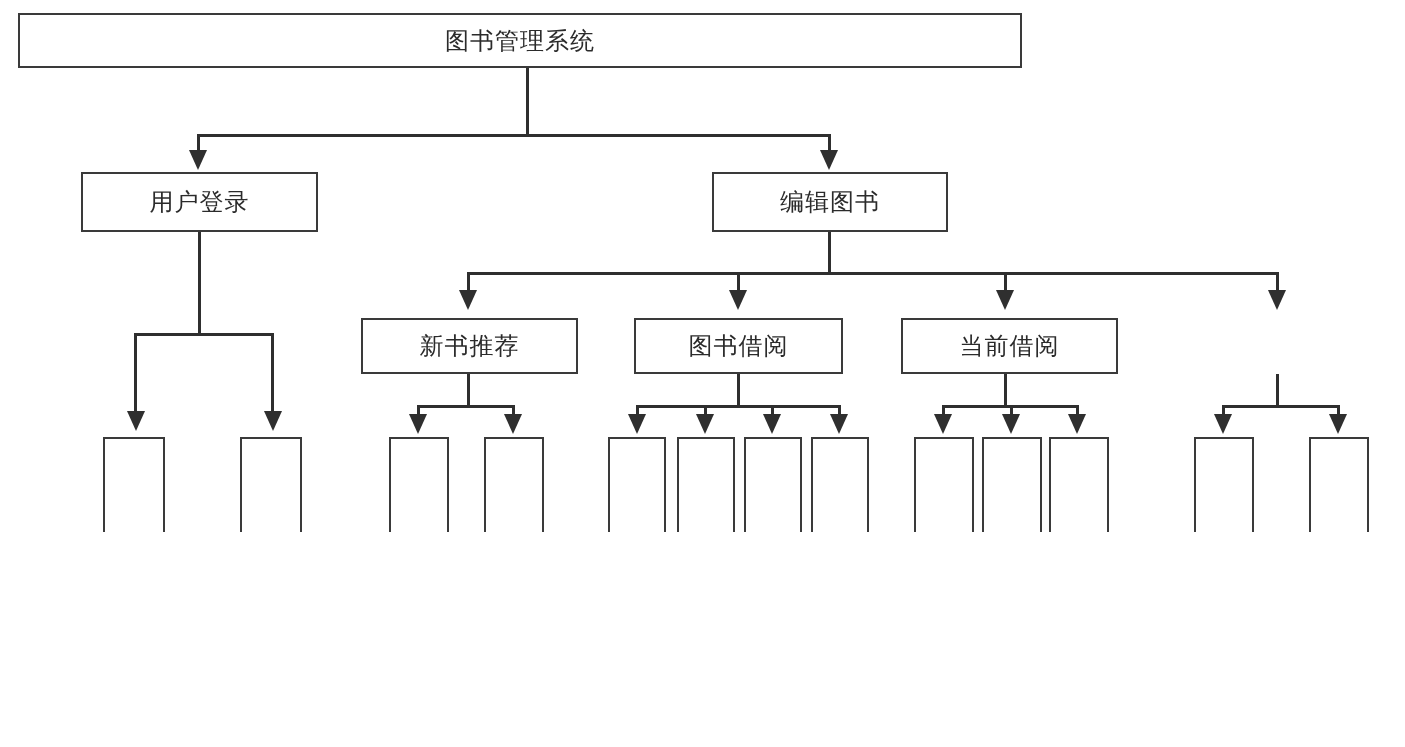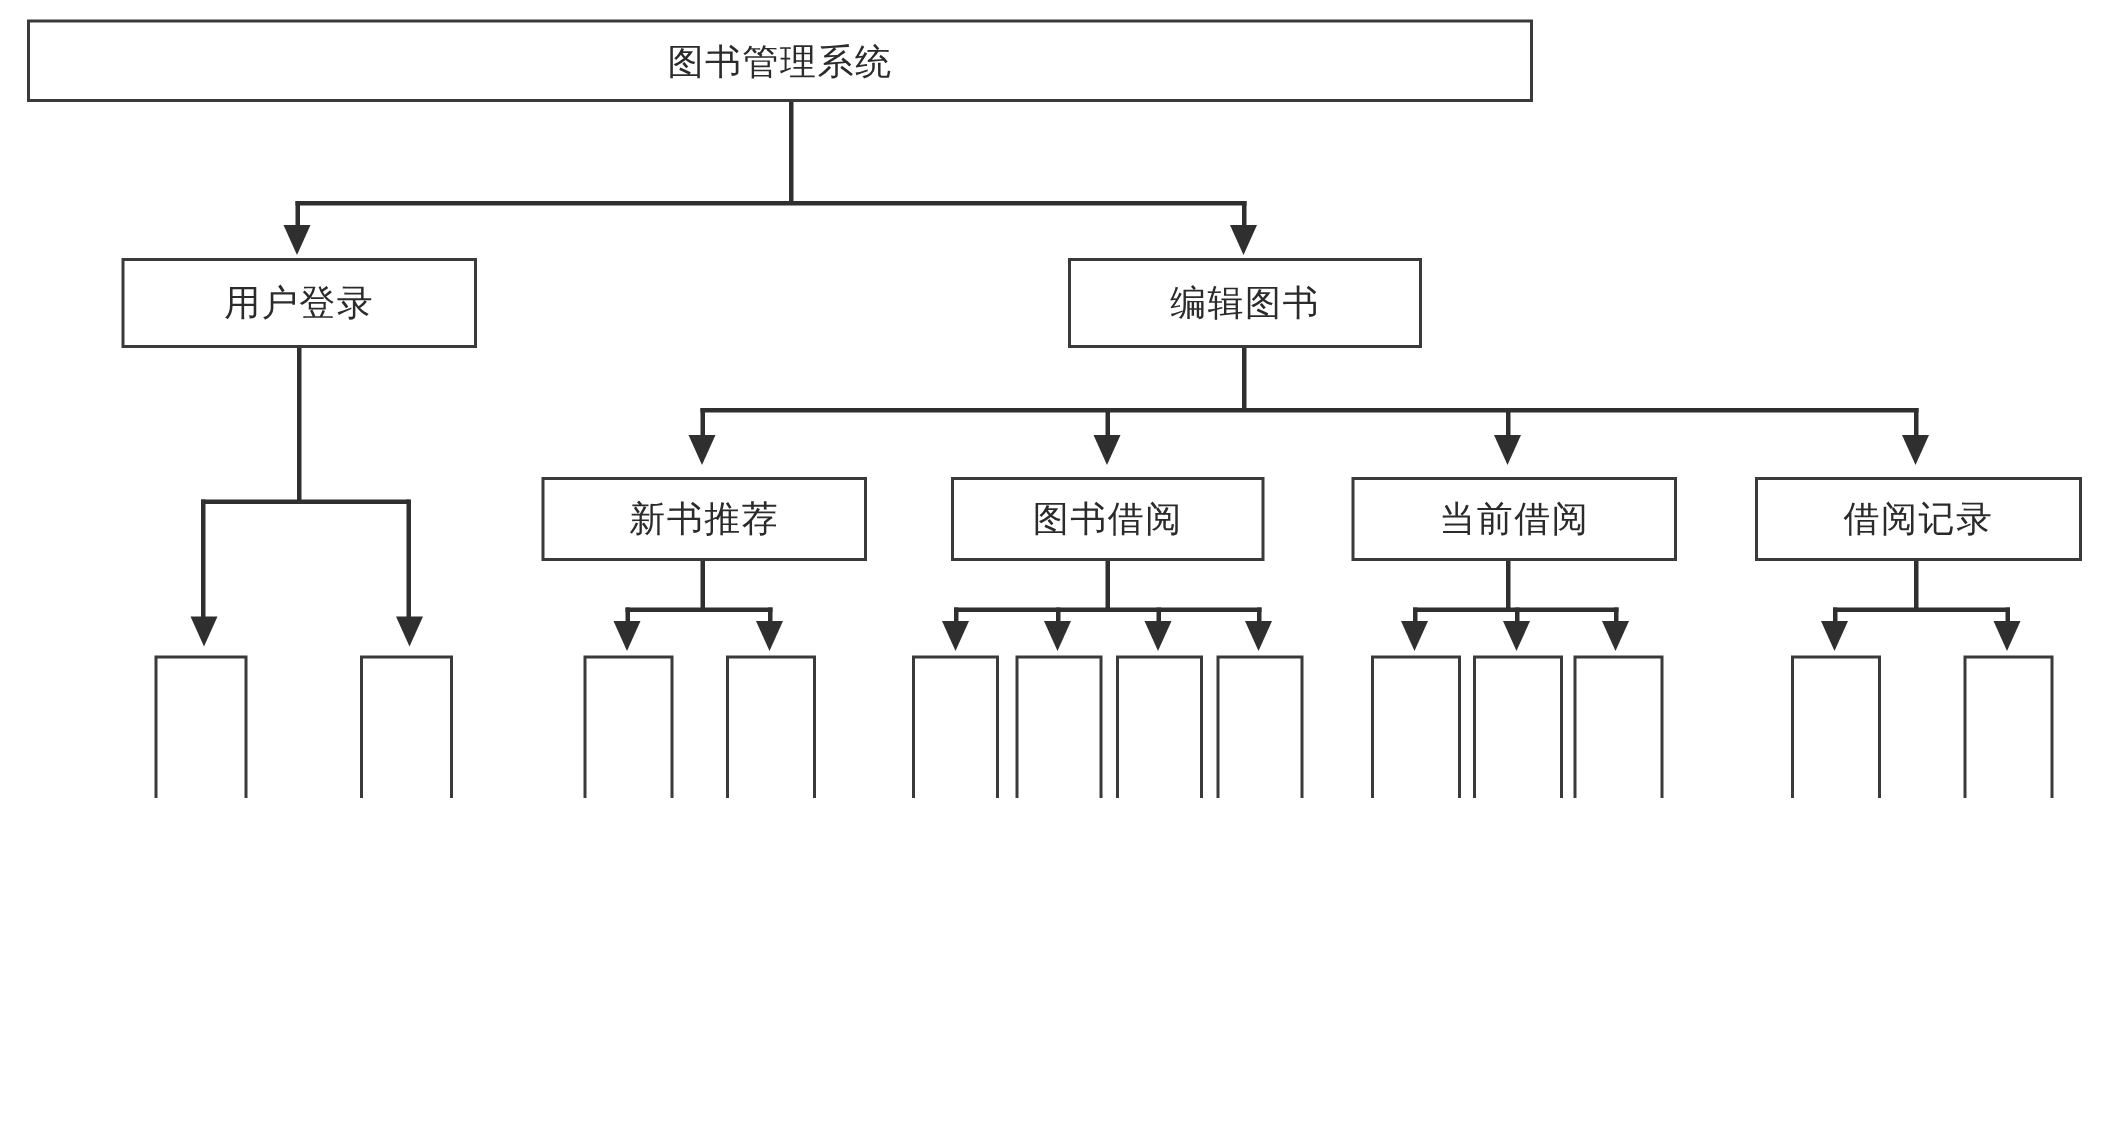--- a/index.html
+++ b/index.html
@@ -118,23 +118,20 @@
   <div class="arrow" style="left:1268px; top:290px;"></div>
 
   <div class="node horiz" style="left:361px; top:318px; width:217px; height:56px;">
     <span>新书推荐</span>
   </div>
   <div class="node horiz" style="left:901px; top:318px; width:217px; height:56px;">
     <span>当前借阅</span>
   </div>
   <div class="node horiz" style="left:634px; top:318px; width:209px; height:56px;">
     <span>图书借阅</span>
-  </div>
-  <div class="node horiz" style="left:1170px; top:318px; width:218px; height:56px;">
-    <span>借阅记录</span>
   </div>
 
   <div class="edge v" style="left:467px; top:374px; width:3px; height:33px;"></div>
   <div class="edge h" style="left:417px; top:405px; width:98px; height:3px;"></div>
   <div class="edge v" style="left:417px; top:405px; width:3px; height:14px;"></div>
   <div class="arrow" style="left:409px; top:414px;"></div>
   <div class="edge v" style="left:512px; top:405px; width:3px; height:14px;"></div>
   <div class="arrow" style="left:504px; top:414px;"></div>
 
   <div class="node vert" style="left:389px; top:437px; width:60px; height:298px;">

